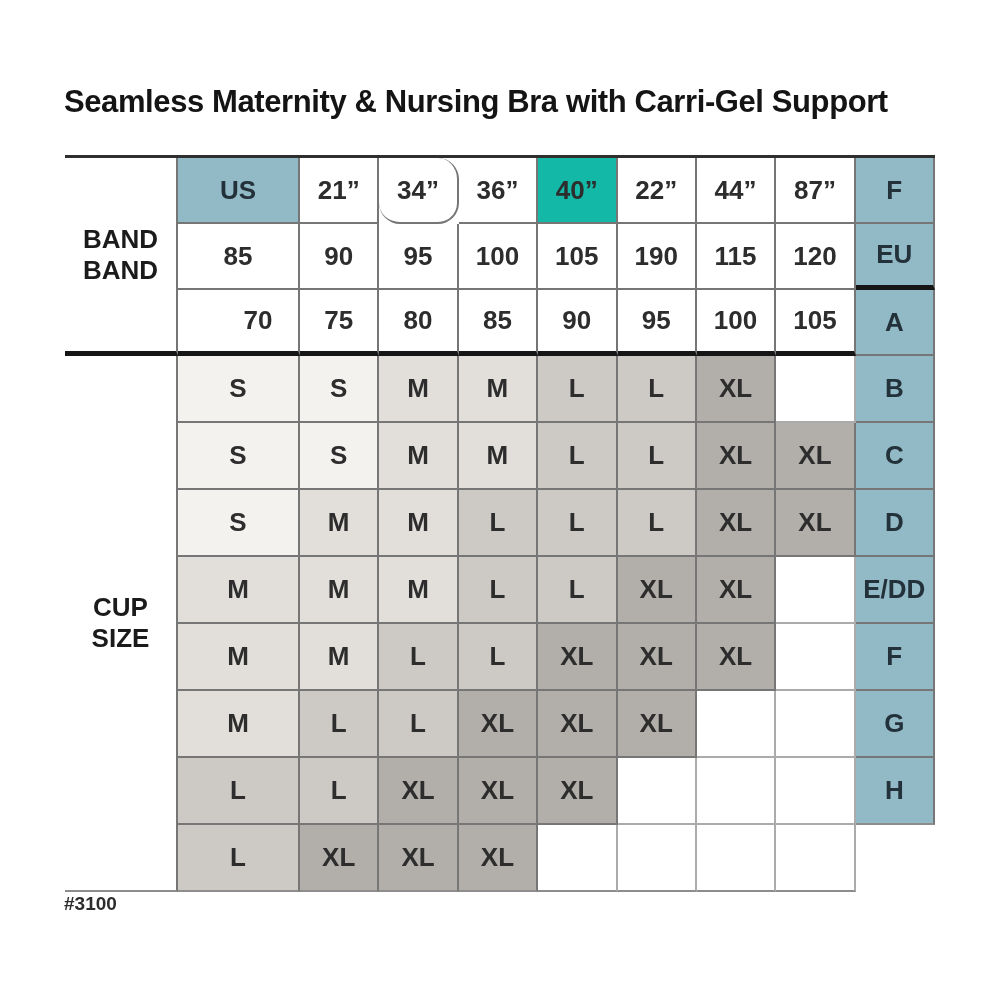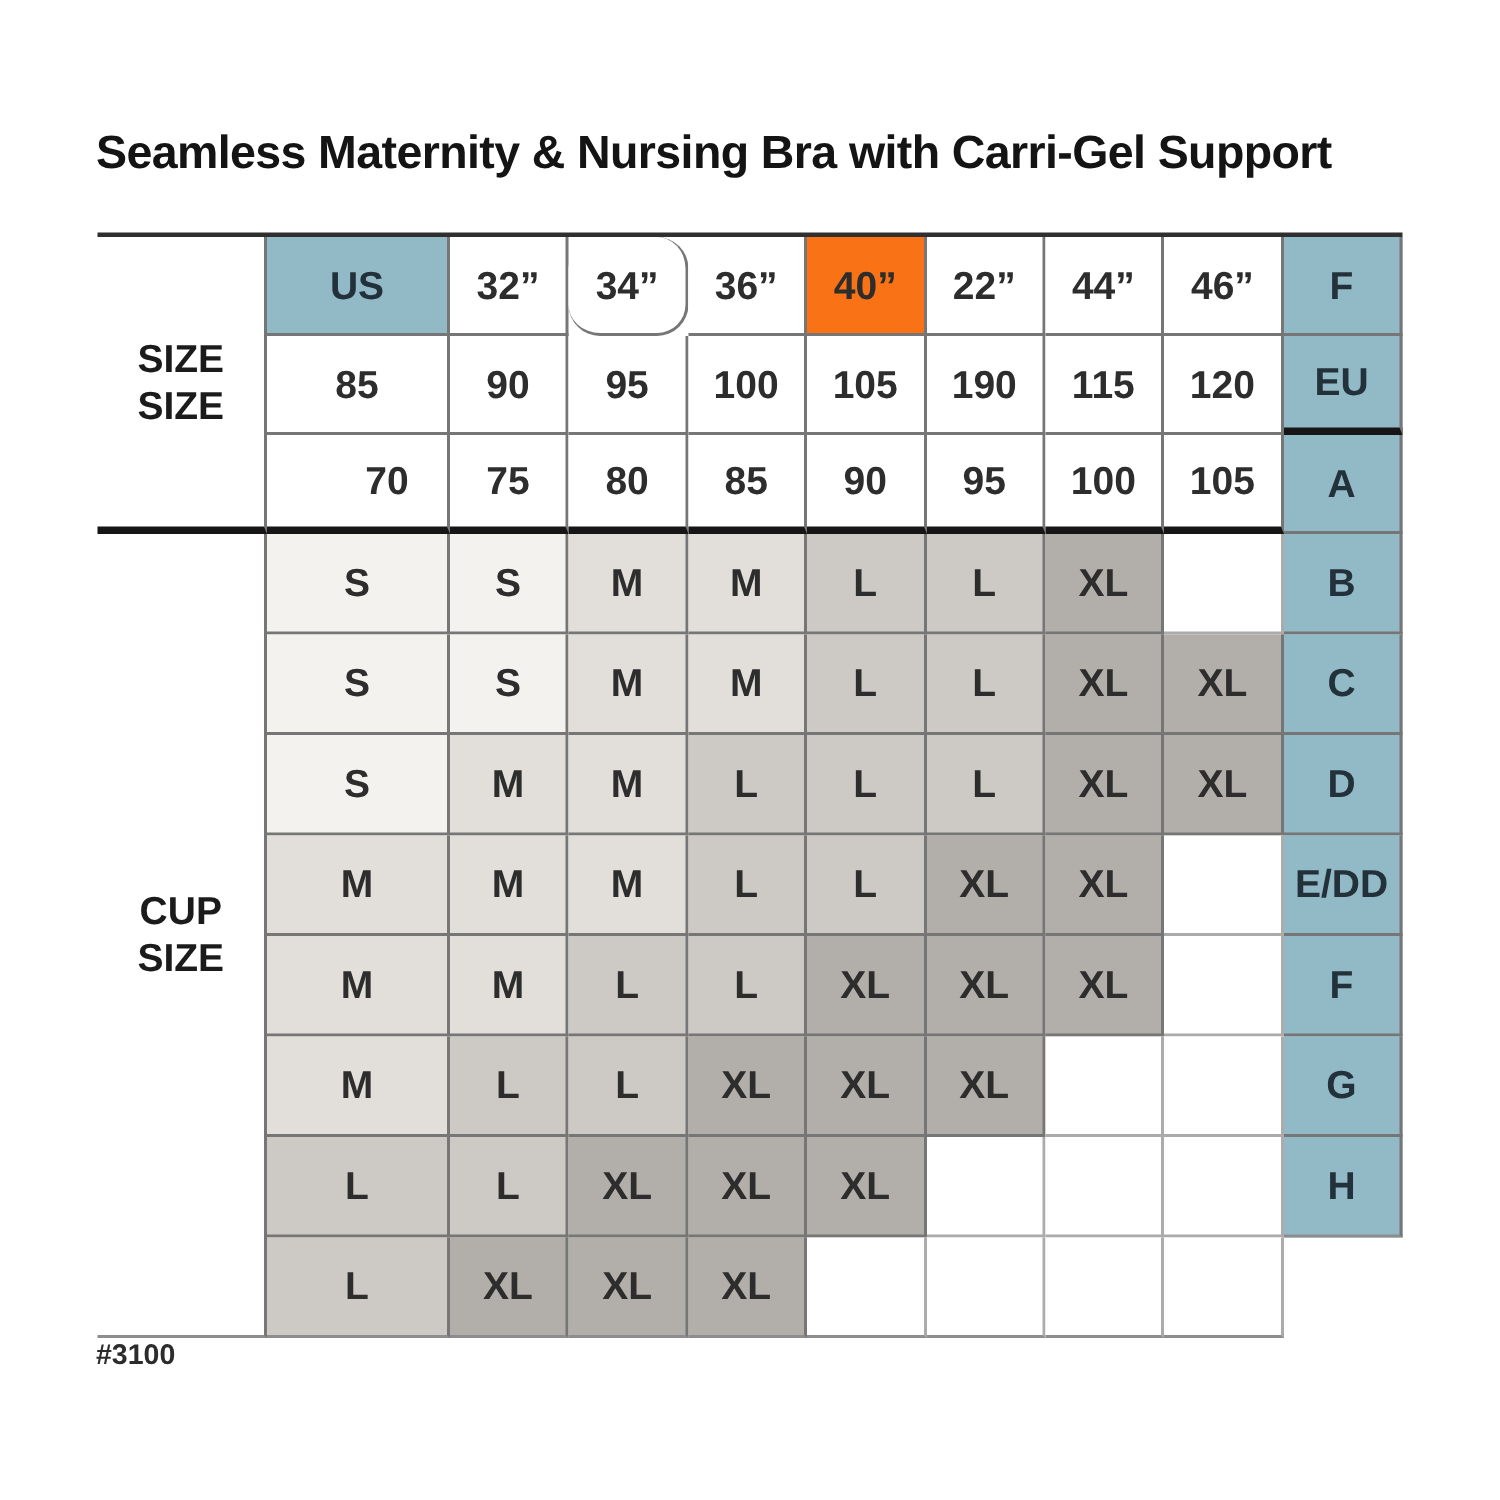--- a/index.html
+++ b/index.html
@@ -77,29 +77,29 @@
     font-weight: 600;
     color: #2c2c2c;
   }
 </style>
 </head>
 <body>
 
 <div class="page">
   <div class="title">Seamless Maternity &amp; Nursing Bra with Carri-Gel Support</div>
   <div class="size-table" id="size-table">
-      <div class="side-label band">SIZE SIZE</div>
+      <div class="side-label band">BAND BAND</div>
       <div class="cell row-label" style="background: rgb(146, 185, 198);">US</div>
-      <div class="cell" style="background: rgb(255, 255, 255);">32”</div>
+      <div class="cell" style="background: rgb(255, 255, 255);">21”</div>
       <div class="cell" style="background: rgb(255, 255, 255); border-radius: 21px;">34”</div>
       <div class="cell" style="background: rgb(255, 255, 255);">36”</div>
-      <div class="cell" style="background: #f97316;">40”</div>
+      <div class="cell" style="background: #14b8a6;">40”</div>
       <div class="cell" style="background: rgb(255, 255, 255);">22”</div>
       <div class="cell" style="background: rgb(255, 255, 255);">44”</div>
-      <div class="cell" style="background: rgb(255, 255, 255);">46”</div>
+      <div class="cell" style="background: rgb(255, 255, 255);">87”</div>
       <div class="cell row-label" style="background: rgb(146, 185, 198);">F</div>
       <div class="cell" style="background: rgb(255, 255, 255);">85</div>
       <div class="cell" style="background: rgb(255, 255, 255);">90</div>
       <div class="cell" style="background: rgb(255, 255, 255);">95</div>
       <div class="cell" style="background: rgb(255, 255, 255);">100</div>
       <div class="cell" style="background: rgb(255, 255, 255);">105</div>
       <div class="cell" style="background: rgb(255, 255, 255);">190</div>
       <div class="cell" style="background: rgb(255, 255, 255);">115</div>
       <div class="cell" style="background: rgb(255, 255, 255);">120</div>
       <div class="cell row-label thick" style="background: rgb(146, 185, 198);">EU</div>

